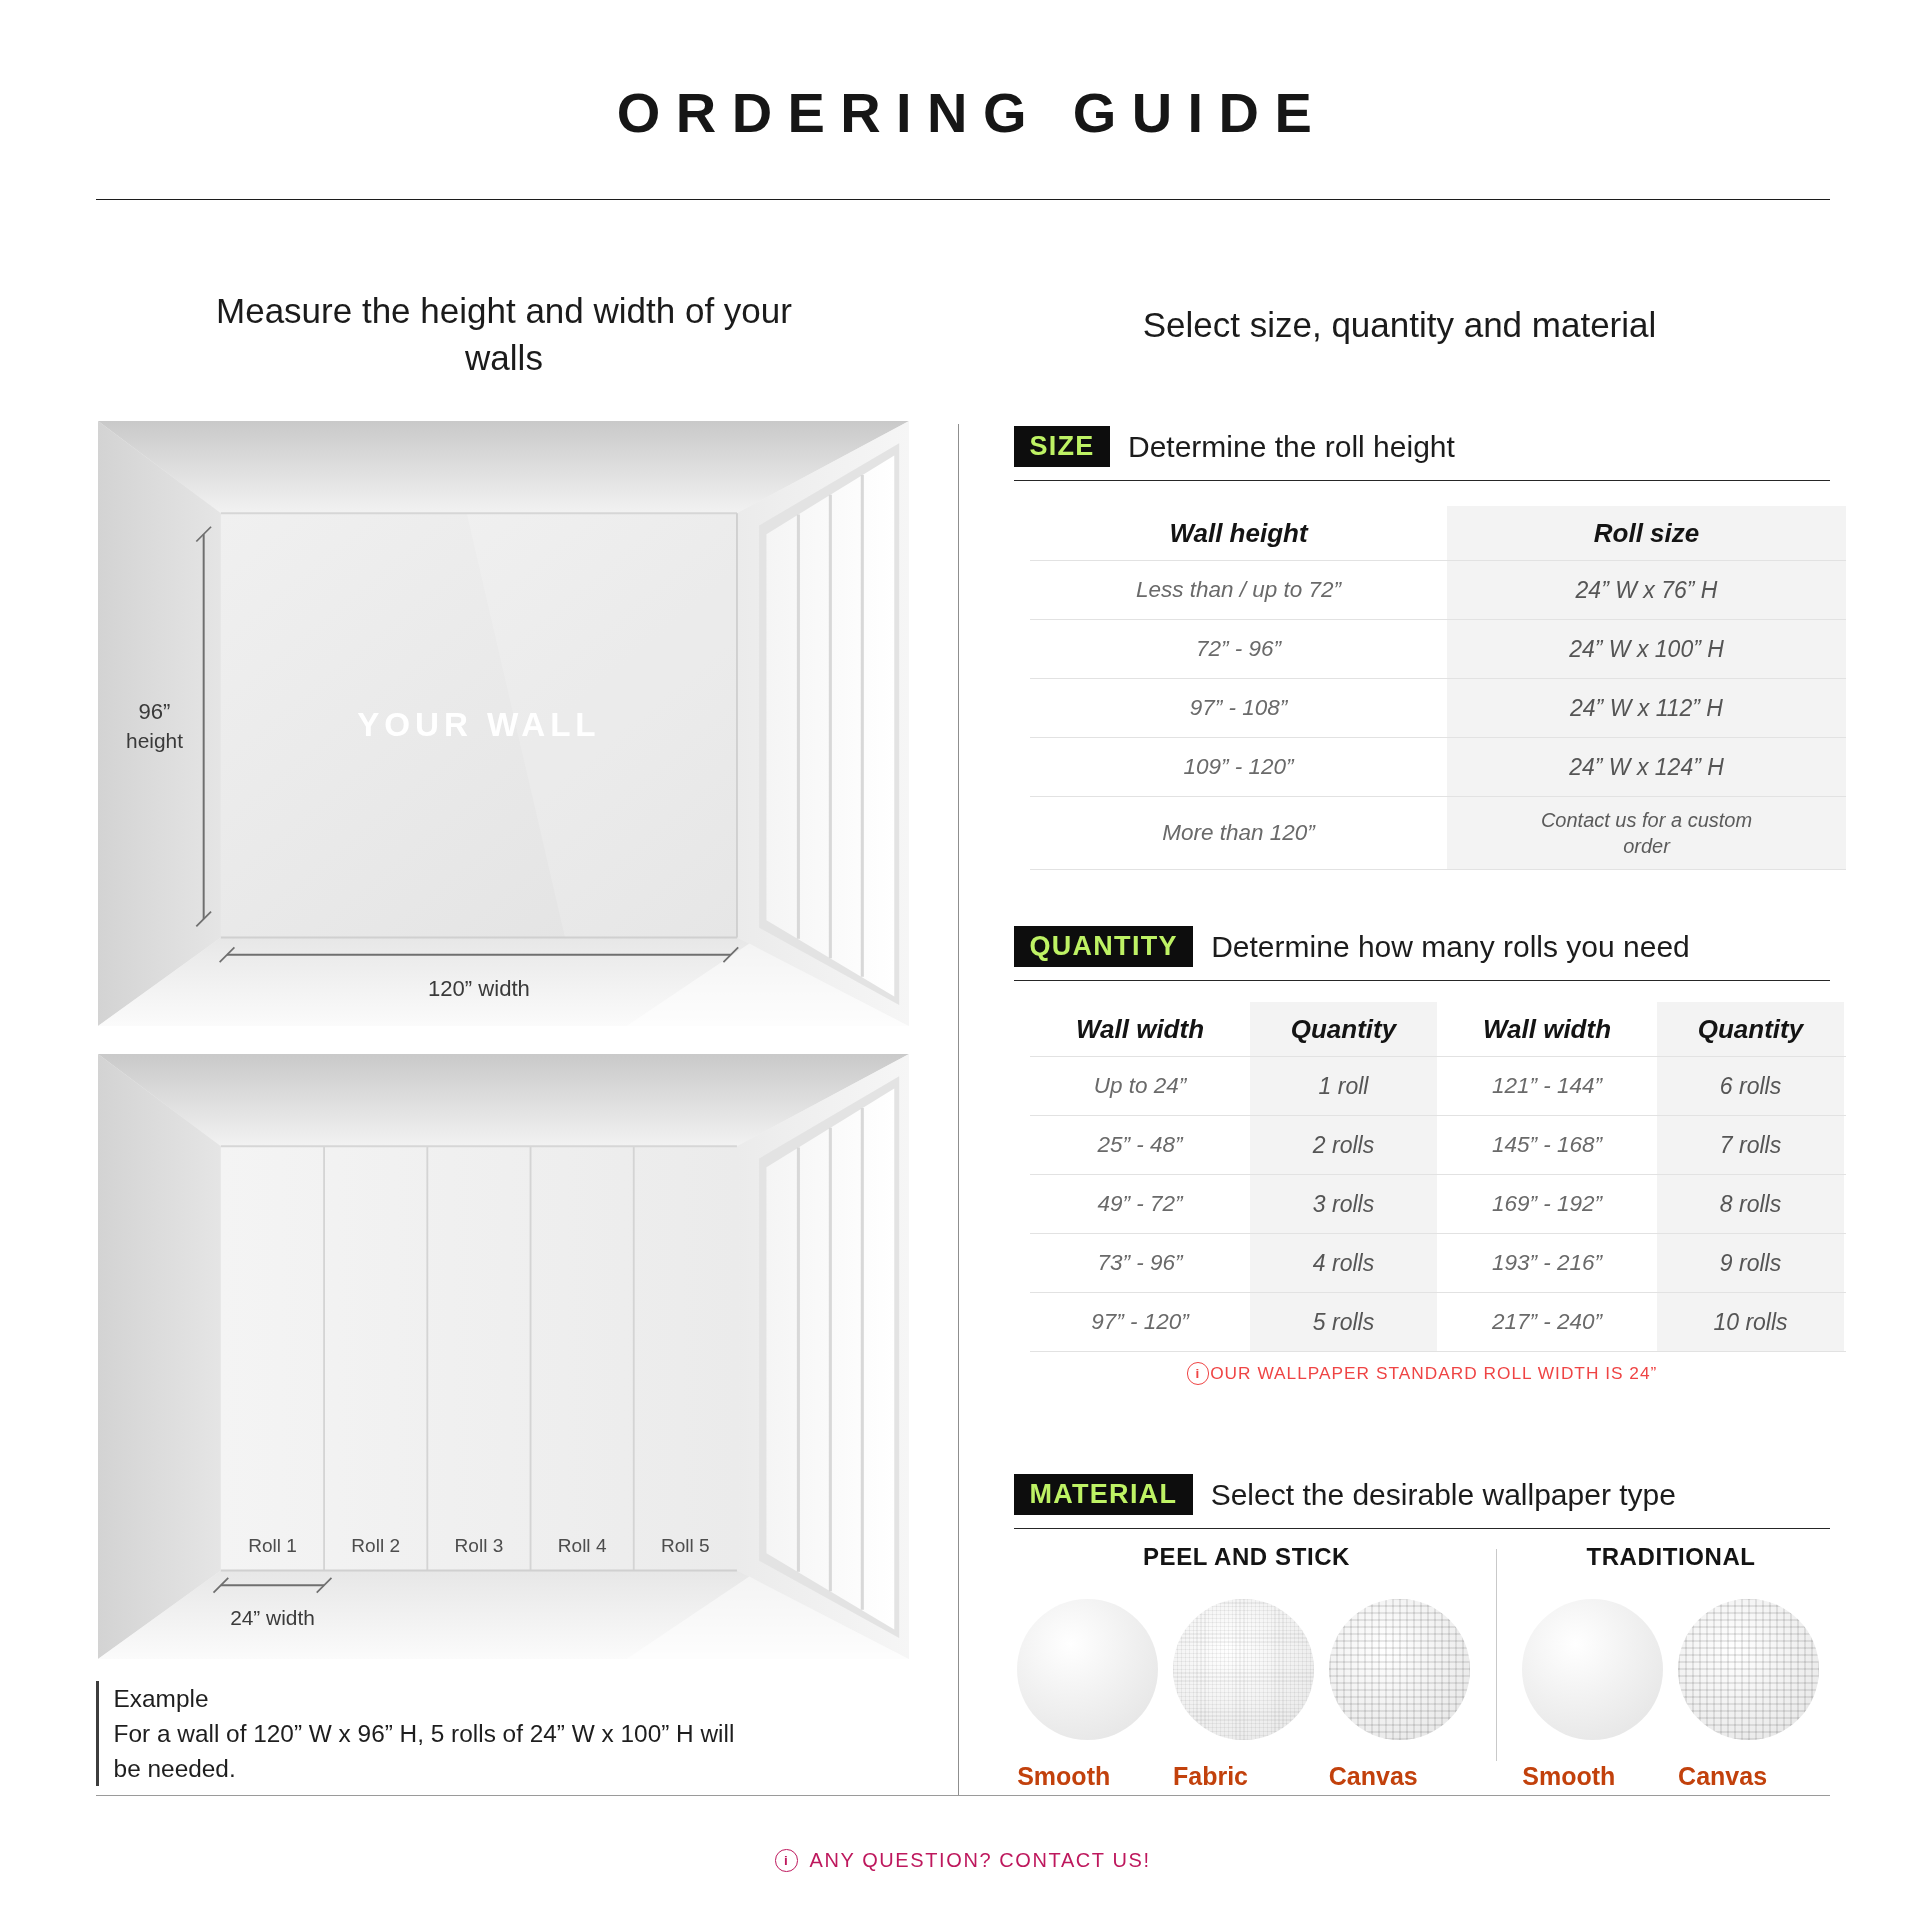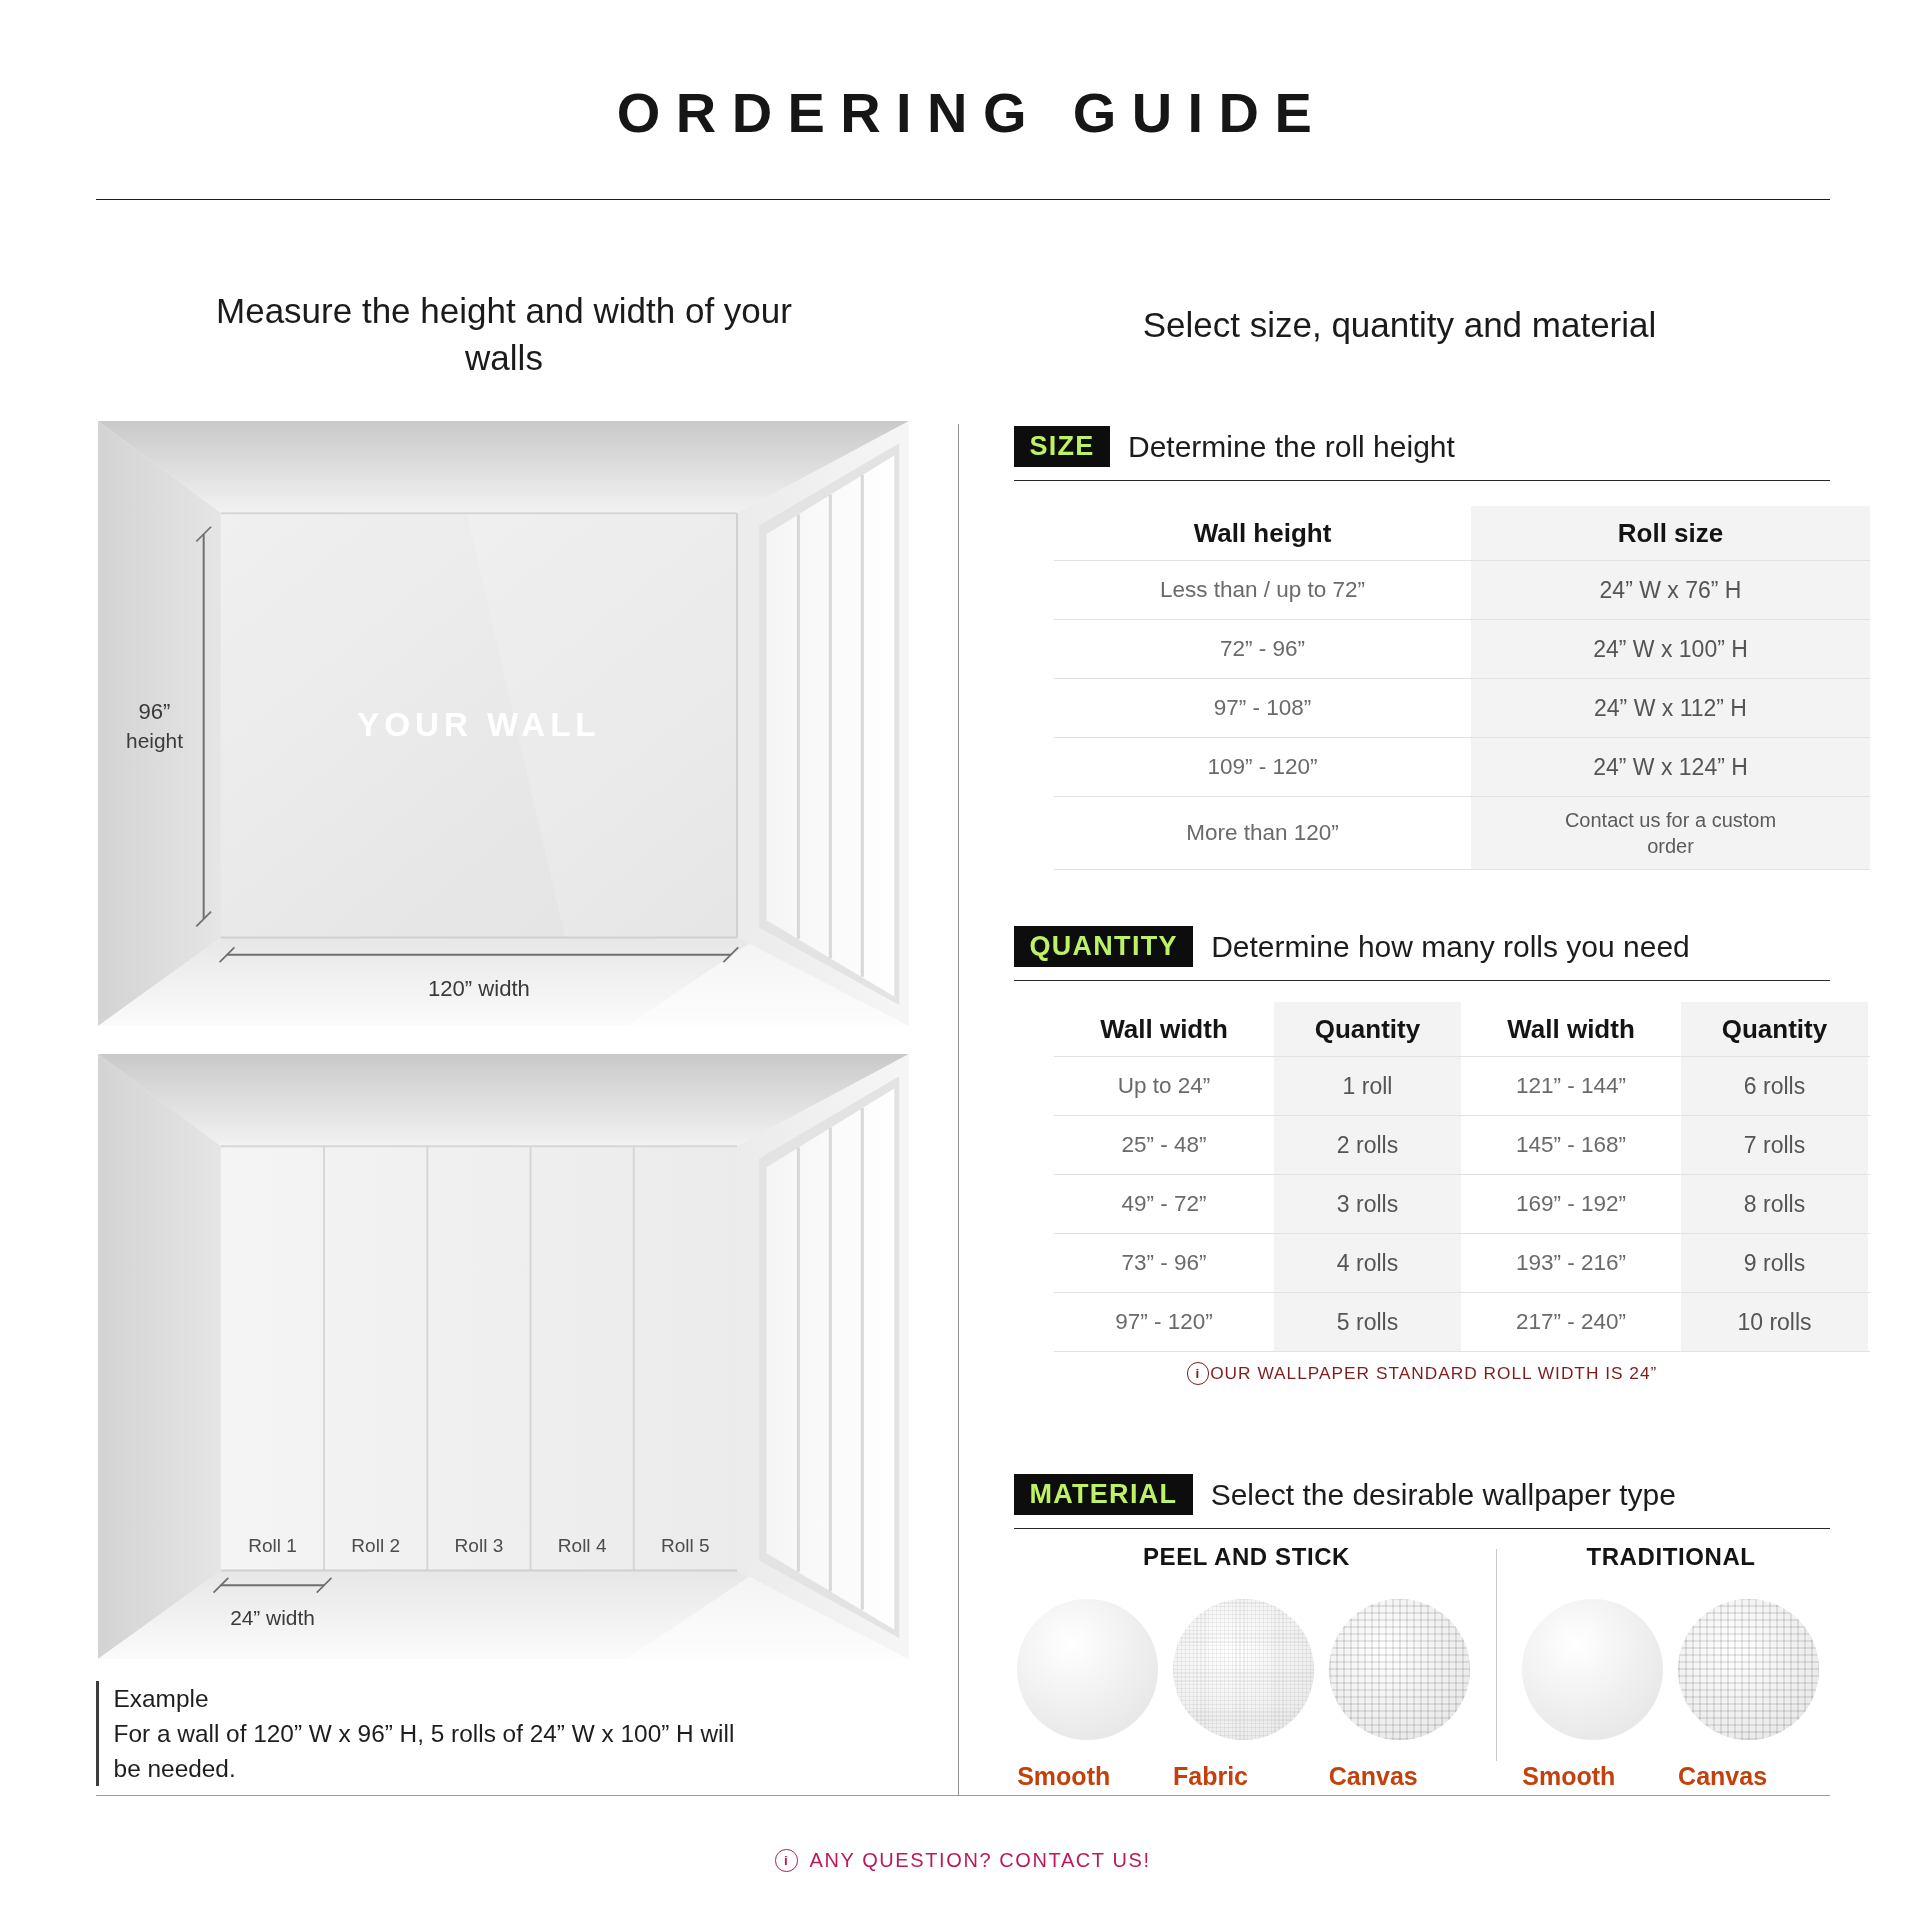--- a/index.html
+++ b/index.html
@@ -36,38 +36,38 @@
   .sec-head{position:absolute;left:1014px;width:816px;display:flex;align-items:center;gap:18px;
             border-bottom:1.9px solid #262626;padding-bottom:13px;box-sizing:border-box;}
   .head-size{top:426px;}
   .head-qty{top:926px;}
   .head-material{top:1474px;}
   .badge{background:#0d0d0d;color:#bef264;font-weight:700;font-size:27px;letter-spacing:1.3px;
          padding:7px 15.4px;line-height:1;white-space:nowrap;}
   .sec-title{font-size:30px;font-weight:500;color:#1c1c1c;white-space:nowrap;}
 
   
-  .table{position:absolute;left:1054px;width:816px;border-bottom:1.3px solid #e2e2e2;}
+  .table{position:absolute;left:1030px;width:816px;border-bottom:1.3px solid #e2e2e2;font-style:italic;}
   .size-table{top:506px;}
   .qty-table{top:1002px;}
   .t-row{display:flex;height:58px;border-top:1.3px solid #e2e2e2;}
   .t-row.t-head{height:54px;border-top:none;}
   .t-row.tall{height:72px;}
   .cell{display:flex;align-items:center;justify-content:center;height:100%;box-sizing:border-box;text-align:center;}
   .gray{background:#f3f3f3;}
   .h{font-weight:700;font-size:26px;color:#141414;}
   .muted{font-size:22.5px;color:#6a6a6a;}
   .val{font-size:23px;color:#555555;}
   .c1{width:417px;} .c2{width:399px;}
   .qc1{width:220px;} .qc2{width:187px;} .qc3{width:220px;} .qc4{width:187px;}
   .wrap{display:block;max-width:218px;font-size:20px;line-height:1.3;color:#5b5b5b;}
 
   
   .qty-note{position:absolute;left:1014px;top:1362px;width:816px;display:flex;justify-content:center;
-            align-items:center;gap:1px;font-size:17.3px;letter-spacing:1px;color:#7f1d1d;}
+            align-items:center;gap:1px;font-size:17.3px;letter-spacing:1px;color:#ef4444;}
 
   
   .info-icon{display:inline-flex;align-items:center;justify-content:center;width:20.5px;height:20.5px;
              border:1.3px solid currentColor;border-radius:50%;font-size:13.5px;font-weight:600;flex:0 0 auto;}
   .info-icon::before{content:"i";}
 
   
   .mat-group{position:absolute;top:1543px;}
   .mat-group-1{left:1014px;width:465px;}
   .mat-group-2{left:1512px;width:318px;}

